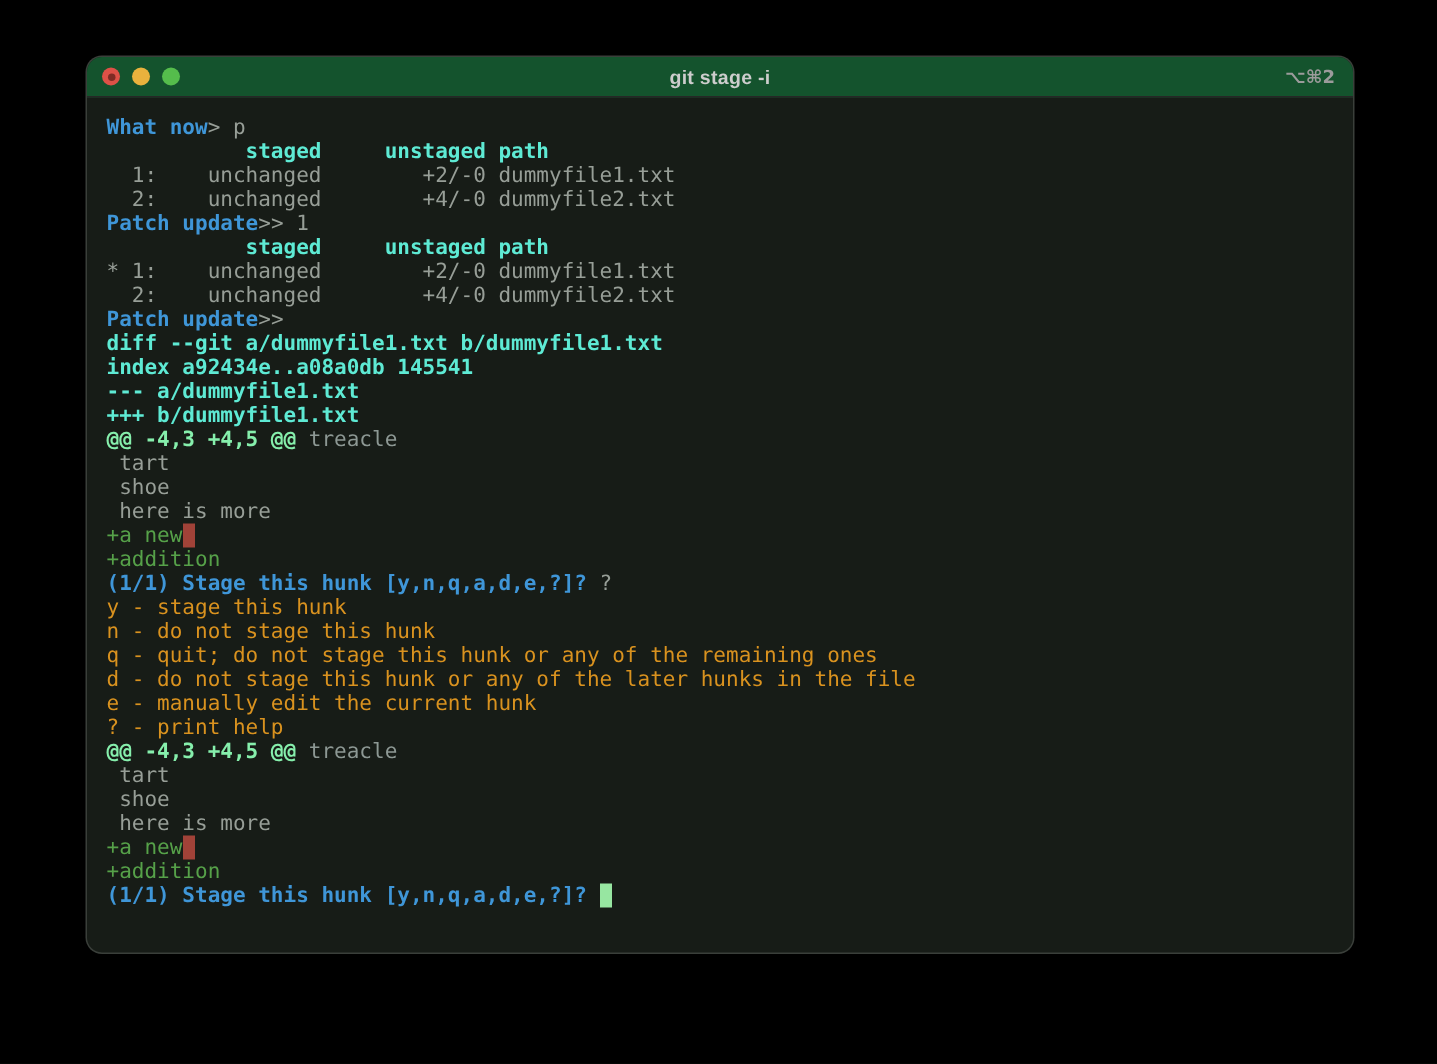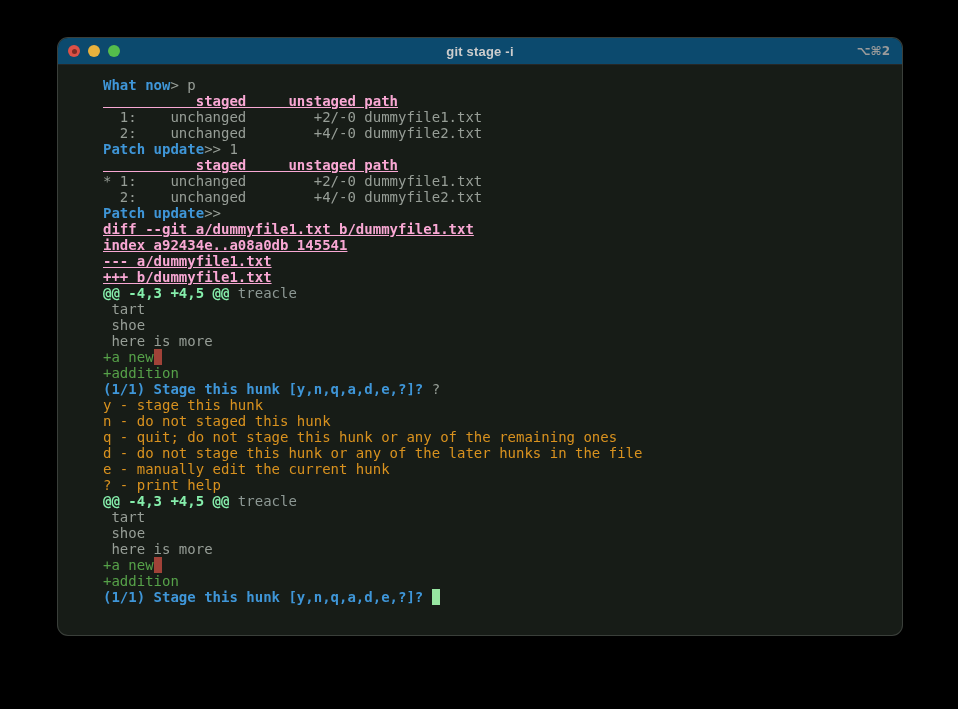--- a/index.html
+++ b/index.html
@@ -14,21 +14,21 @@
     left: 58px; top: 38px;
     width: 844px; height: 597px;
     background: #171c17;
     border-radius: 10px;
     box-shadow: 0 0 0 1px #3a3f3a, 0 22px 60px rgba(0,0,0,0.75);
     overflow: hidden;
   }
   .titlebar {
     position: relative;
     height: 27px;
-    background: #0c4a6e;
+    background: #14532d;
     border-bottom: 1px solid #262726;
     display: flex;
     align-items: center;
     justify-content: center;
   }
   .traffic-lights {
     position: absolute;
     left: 10px; top: 0;
     height: 100%;
     display: flex;
@@ -67,25 +67,24 @@
     color: #9b9b9b;
     font-family: "DejaVu Sans", sans-serif;
     font-size: 12px;
     font-weight: bold;
   }
   .terminal {
     padding: 12px 12px 10px 13px;
     font-size: 14px;
     line-height: 16px;
     color: #979e97;
-    margin-left: 32px;
   }
   .term-line { white-space: pre; height: 16px; }
   .s-blue    { color: #3f96d8; font-weight: bold; }
-  .s-green   { color: #f9a8d4; font-weight: bold; text-decoration: underline; }
+  .s-green   { color: #5eead4; font-weight: bold; }
   .s-gray    { color: #979e97; }
   .s-orange  { color: #d9921f; font-weight: normal; }
   .s-teal    { color: #86efac; font-weight: bold; }
   .s-tealgray{ color: #8d9894; text-align: right; }
   .s-add     { color: #56a149; }
   .s-redblock{ background: #a14238; color: transparent; }
   .s-cursor  { background: #97e6a1; color: transparent; }
 </style>
 </head>
 <body>
@@ -115,21 +114,21 @@
       <div class="term-line"><span class="s-green">--- a/dummyfile1.txt</span></div>
       <div class="term-line"><span class="s-green">+++ b/dummyfile1.txt</span></div>
       <div class="term-line"><span class="s-teal">@@ -4,3 +4,5 @@</span><span class="s-tealgray"> treacle</span></div>
       <div class="term-line"><span class="s-gray"> tart</span></div>
       <div class="term-line"><span class="s-gray"> shoe</span></div>
       <div class="term-line"><span class="s-gray"> here is more</span></div>
       <div class="term-line"><span class="s-add">+a new</span><span class="s-redblock"> </span></div>
       <div class="term-line"><span class="s-add">+addition</span></div>
       <div class="term-line"><span class="s-blue">(1/1) Stage this hunk [y,n,q,a,d,e,?]? </span><span class="s-gray">?</span></div>
       <div class="term-line"><span class="s-orange">y - stage this hunk</span></div>
-      <div class="term-line"><span class="s-orange">n - do not staged this hunk</span></div>
+      <div class="term-line"><span class="s-orange">n - do not stage this hunk</span></div>
       <div class="term-line"><span class="s-orange">q - quit; do not stage this hunk or any of the remaining ones</span></div>
       <div class="term-line"><span class="s-orange">d - do not stage this hunk or any of the later hunks in the file</span></div>
       <div class="term-line"><span class="s-orange">e - manually edit the current hunk</span></div>
       <div class="term-line"><span class="s-orange">? - print help</span></div>
       <div class="term-line"><span class="s-teal">@@ -4,3 +4,5 @@</span><span class="s-tealgray"> treacle</span></div>
       <div class="term-line"><span class="s-gray"> tart</span></div>
       <div class="term-line"><span class="s-gray"> shoe</span></div>
       <div class="term-line"><span class="s-gray"> here is more</span></div>
       <div class="term-line"><span class="s-add">+a new</span><span class="s-redblock"> </span></div>
       <div class="term-line"><span class="s-add">+addition</span></div>

